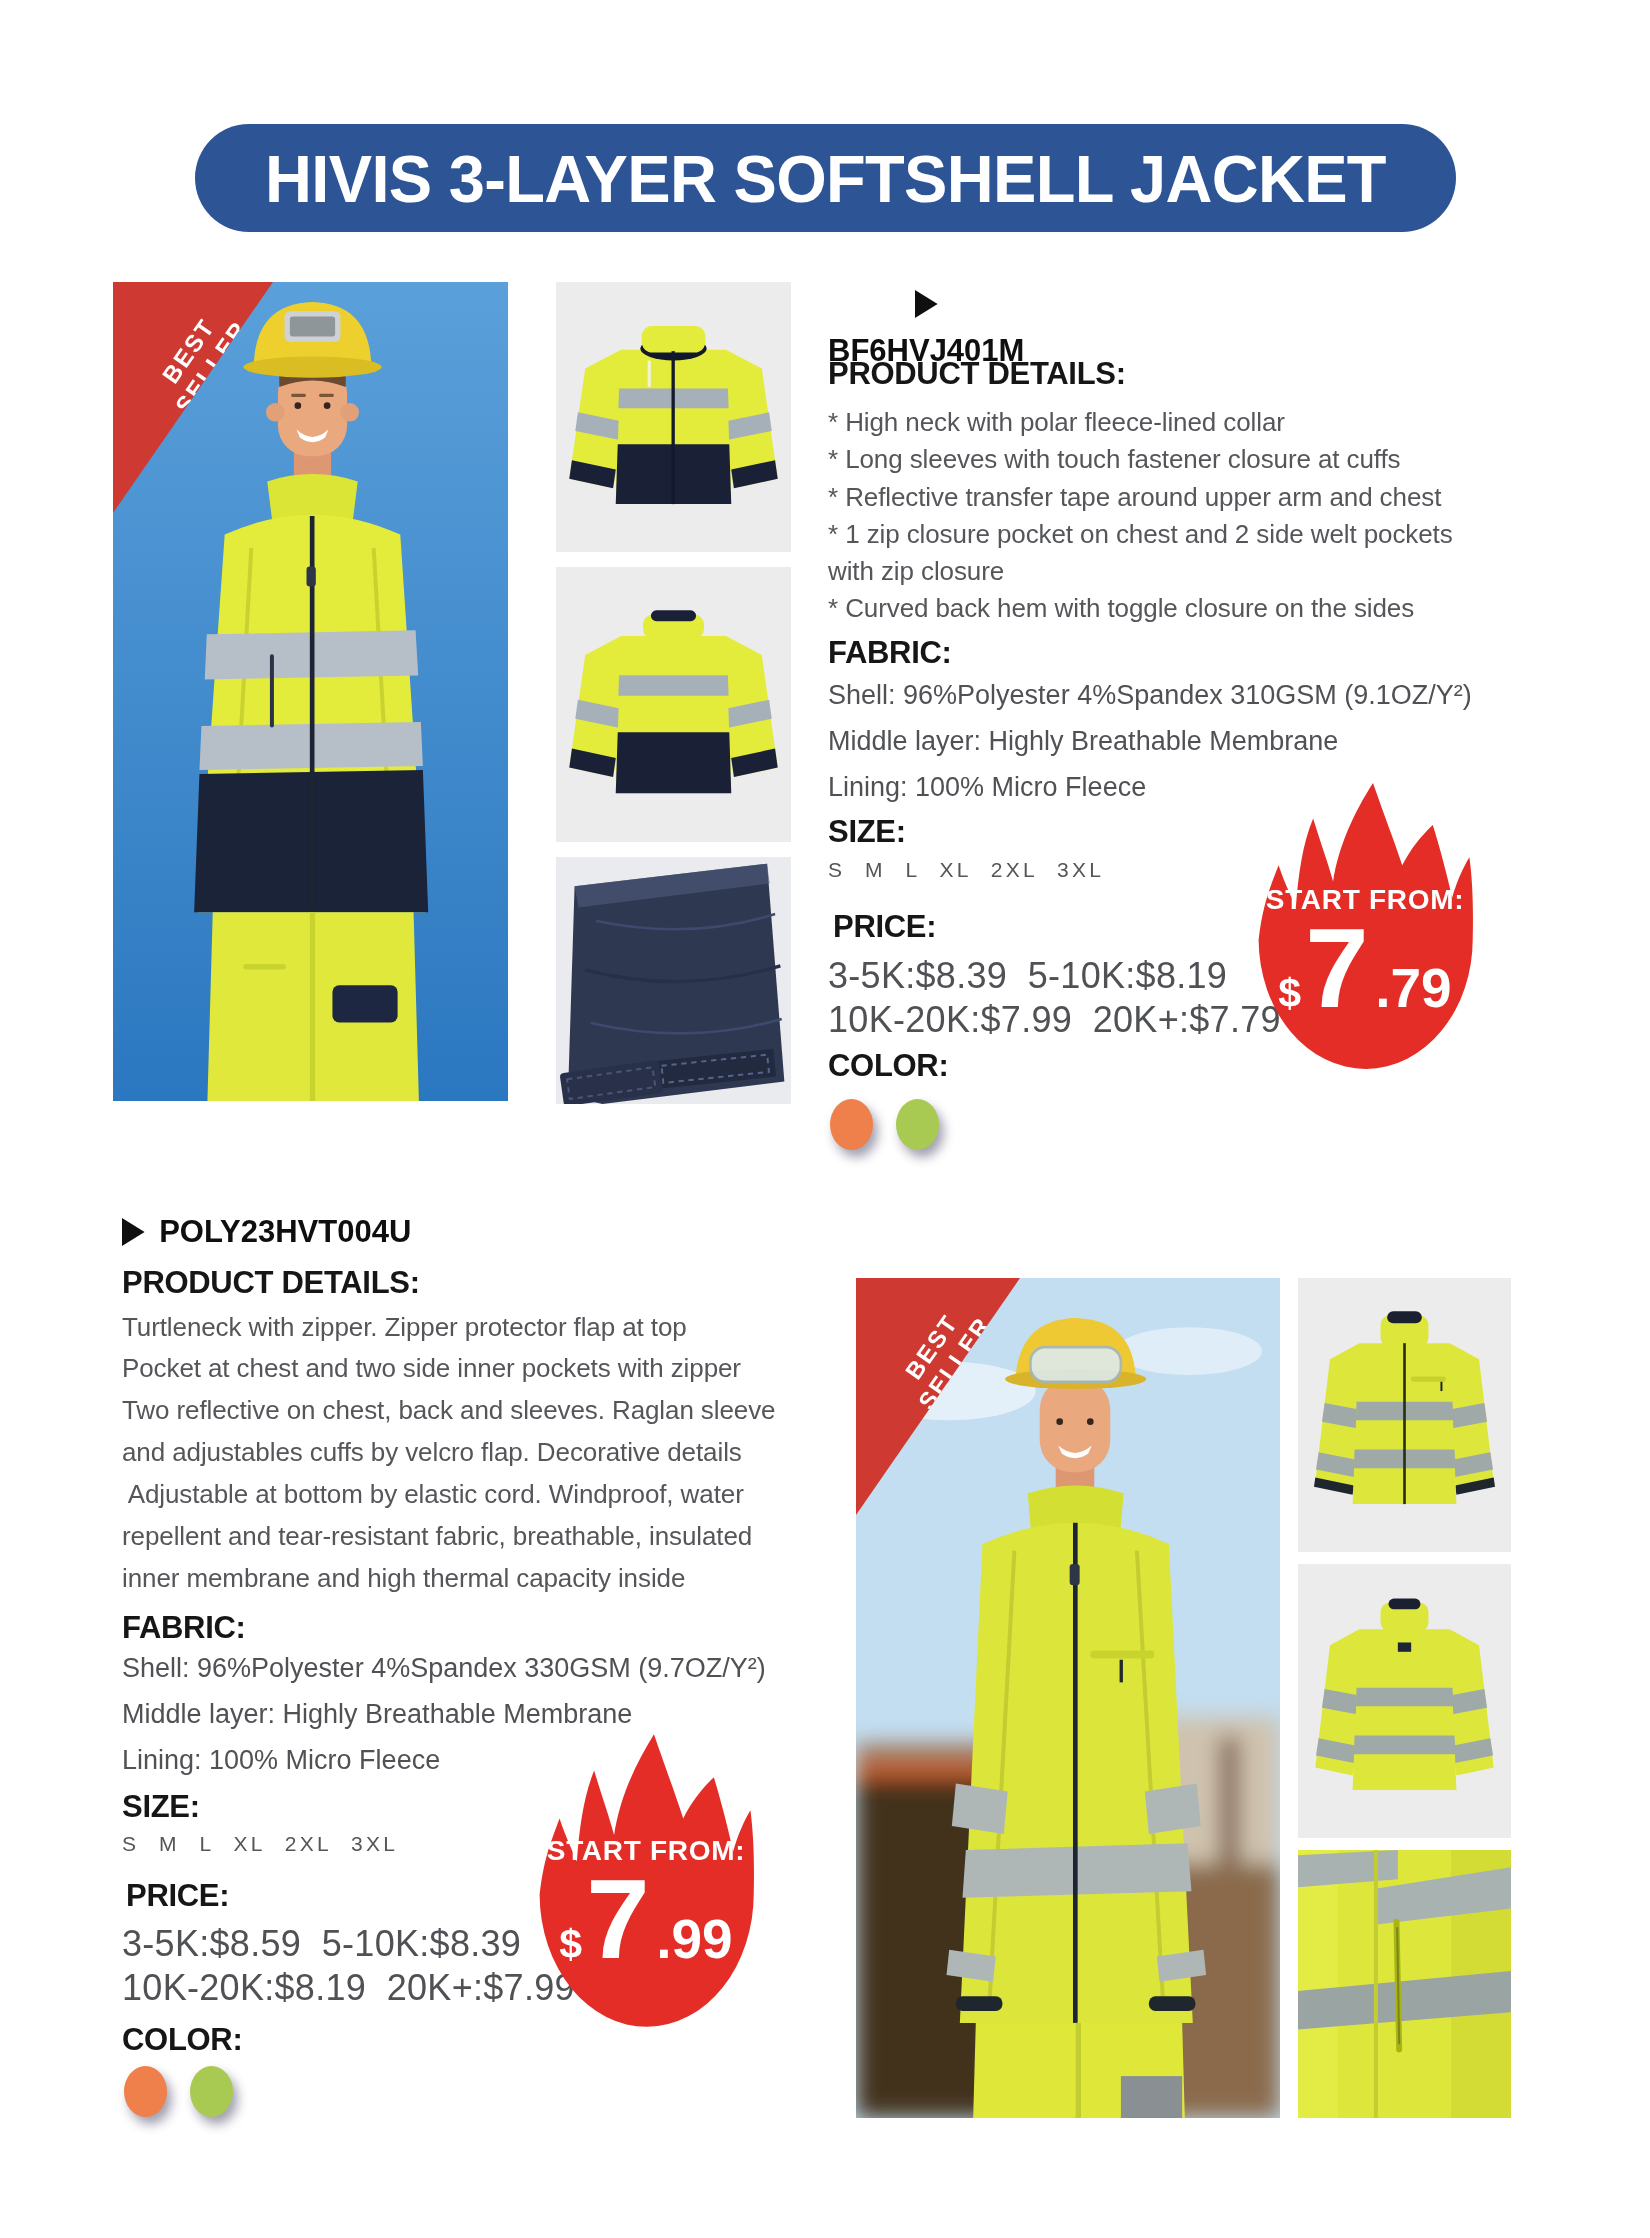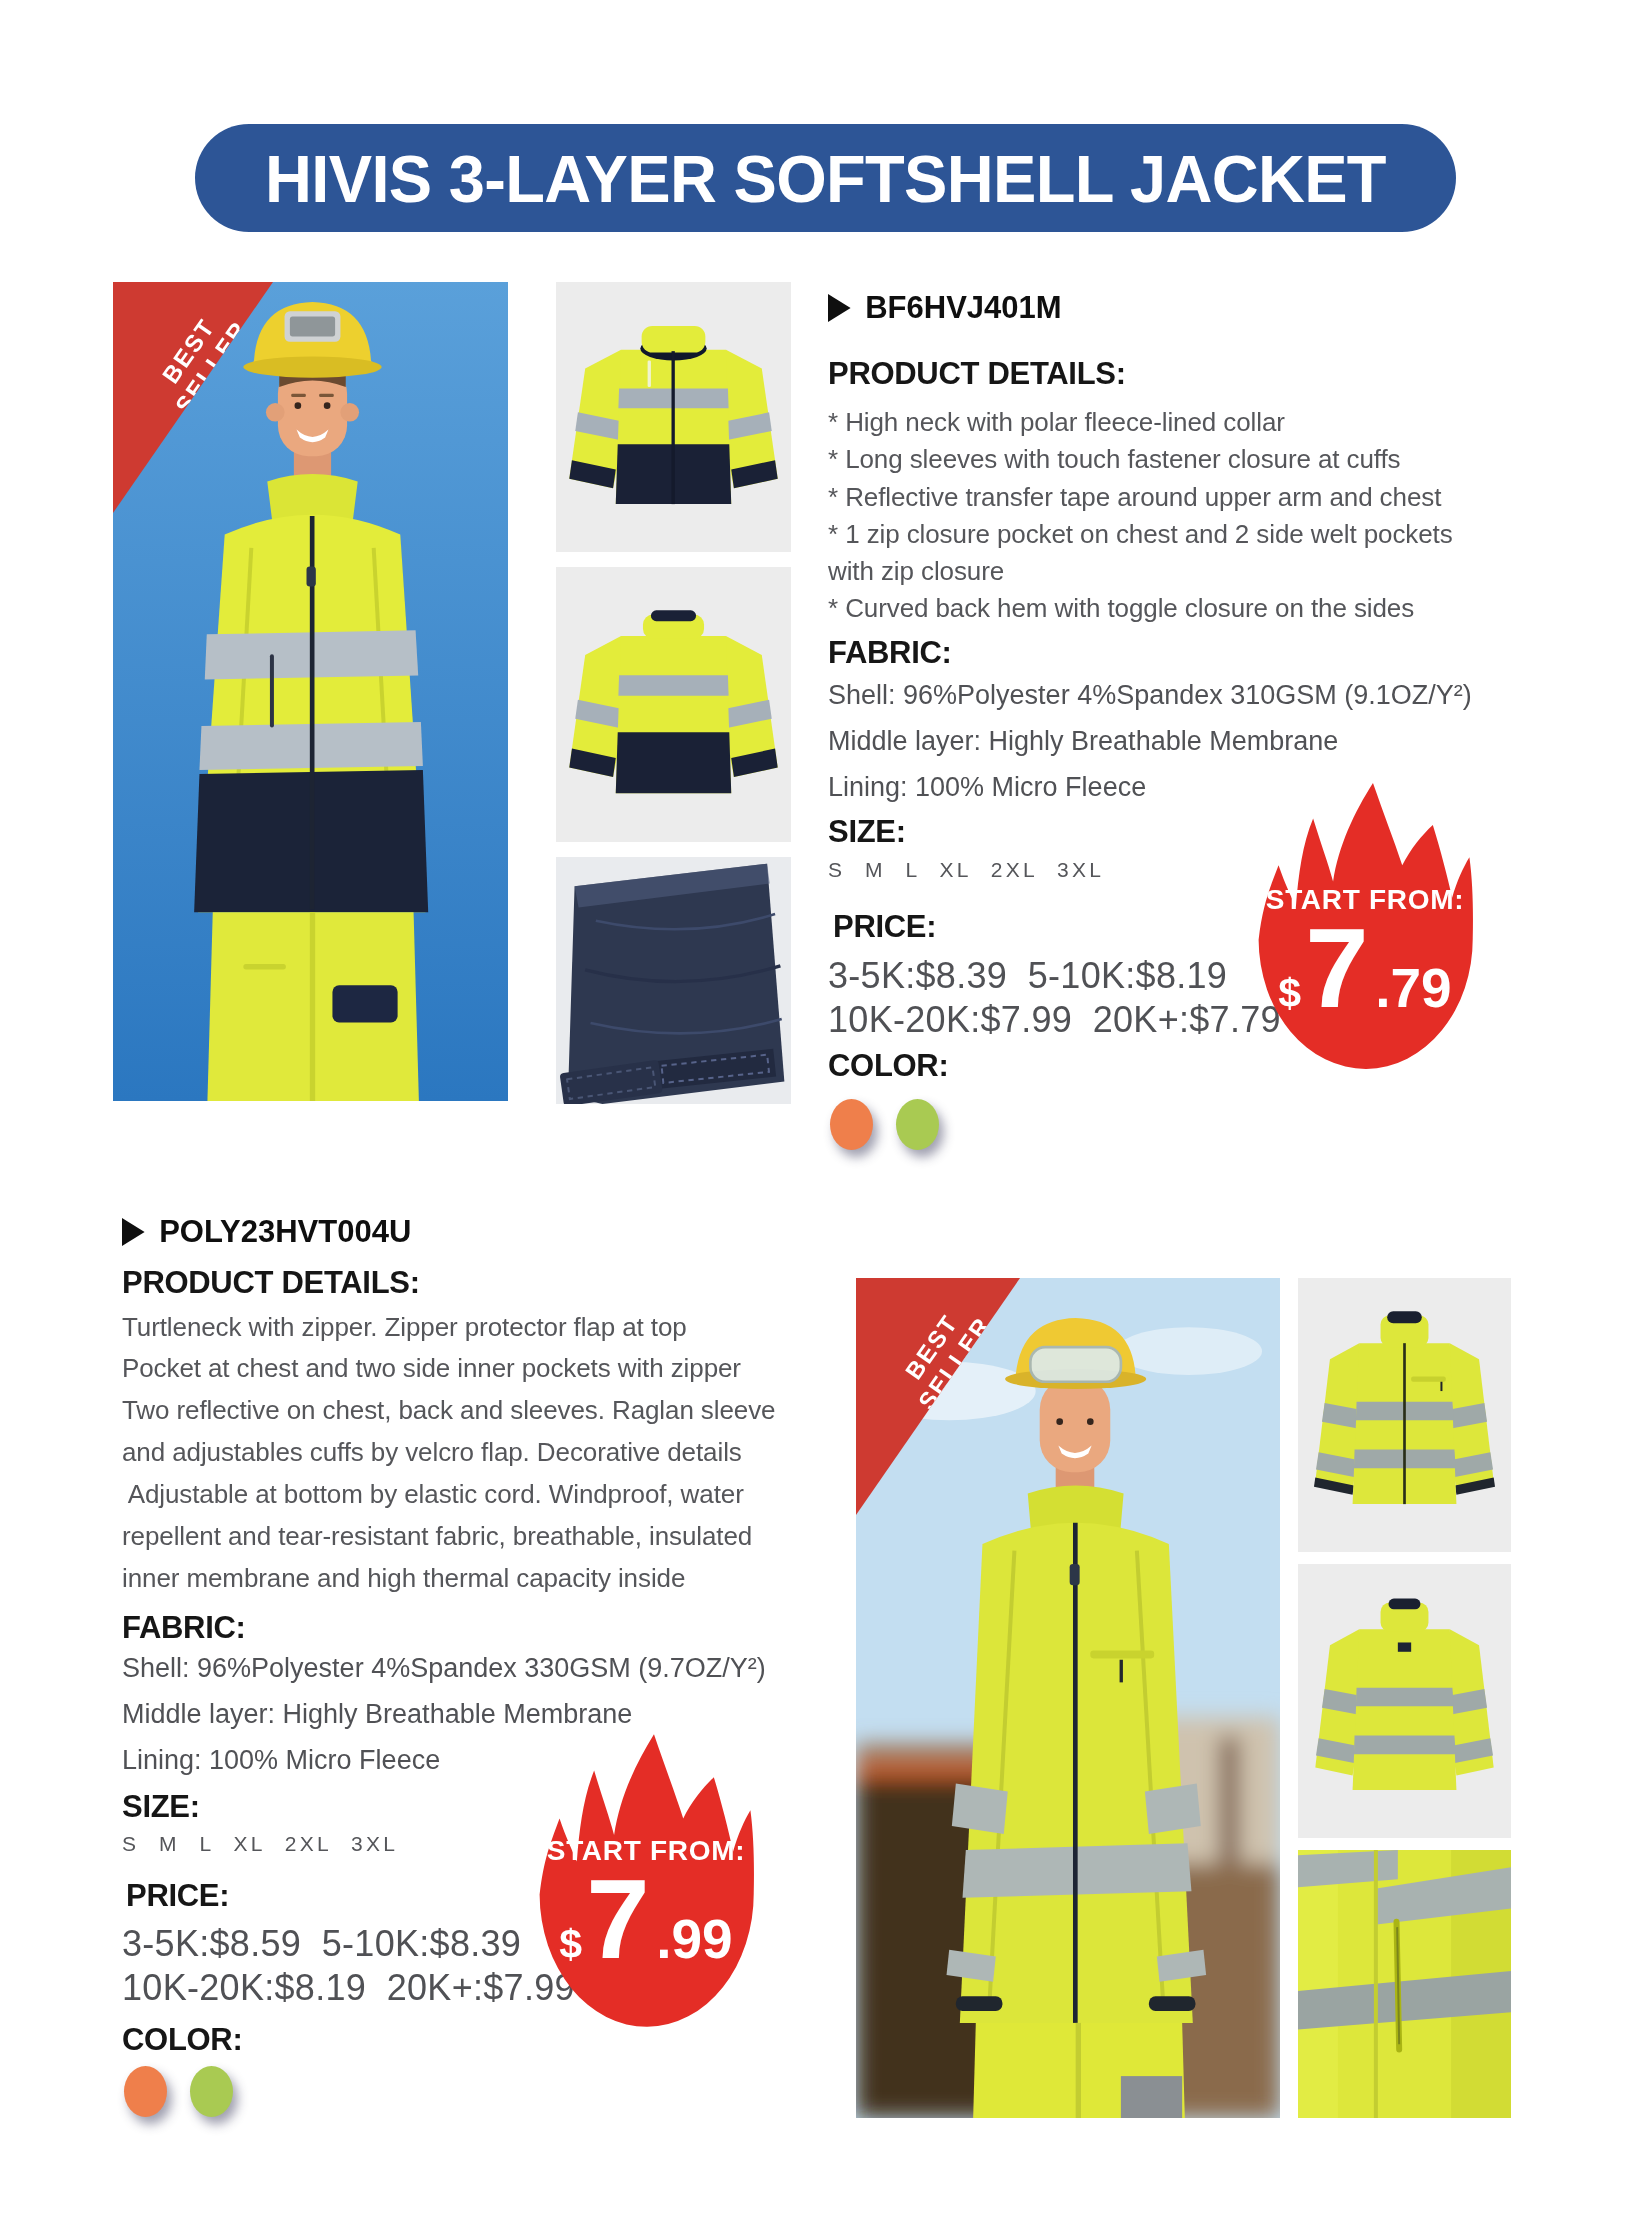--- a/index.html
+++ b/index.html
@@ -131,21 +131,21 @@
       <path d="M60,96 Q200,126 330,86" stroke="#3d4a6b" stroke-width="4" fill="none"></path>
       <path d="M44,170 Q190,208 338,164" stroke="#273049" stroke-width="5" fill="none"></path>
       <path d="M52,250 Q200,284 340,244" stroke="#3d4a6b" stroke-width="4" fill="none"></path>
       <rect x="150" y="298" width="180" height="42" fill="#222a40" transform="rotate(-6 240 320)"></rect>
       <rect x="160" y="306" width="160" height="26" fill="none" stroke="#57638a" stroke-width="3" stroke-dasharray="8 7" transform="rotate(-6 240 320)"></rect>
       <rect x="8" y="316" width="150" height="50" rx="6" fill="#283149" transform="rotate(-8 80 340)"></rect>
       <rect x="18" y="326" width="130" height="30" fill="none" stroke="#4a5675" stroke-width="3" stroke-dasharray="8 7" transform="rotate(-8 80 340)"></rect>
     </svg>
   </div>
 
-  <div class="abs code-row" style="left:828px;top:290px;">
+  <div class="abs code-row" style="left:828px;top:290px;flex-direction:column;">
     <svg class="tri" width="22.6" height="28" viewBox="0 0 34 42">
         <polygon points="0,0 34,21 0,42" fill="#0f0f0f"></polygon>
       </svg>
     <div class="code">BF6HVJ401M</div>
   </div>
 
   <div class="abs h" style="left:828px;top:356px;">PRODUCT DETAILS:</div>
   <div class="abs body-t" style="left:828px;top:407px;">* High neck with polar fleece-lined collar</div>
   <div class="abs body-t" style="left:828px;top:444px;">* Long sleeves with touch fastener closure at cuffs</div>
   <div class="abs body-t" style="left:828px;top:482px;">* Reflective transfer tape around upper arm and chest</div>

